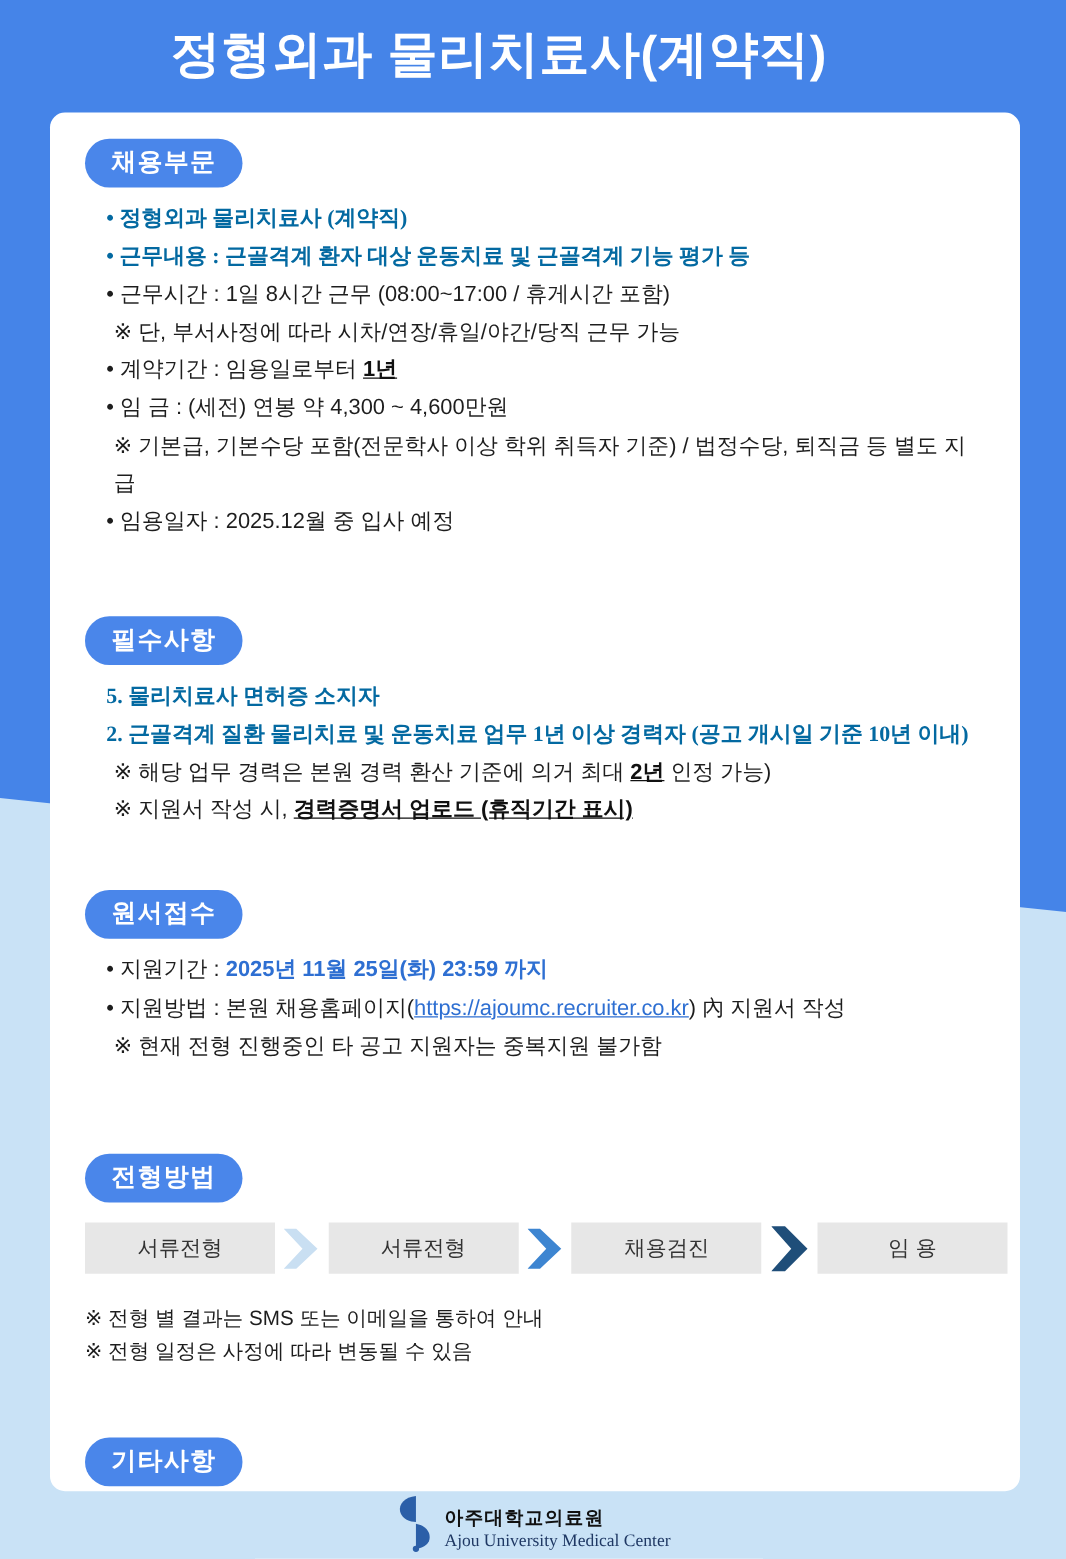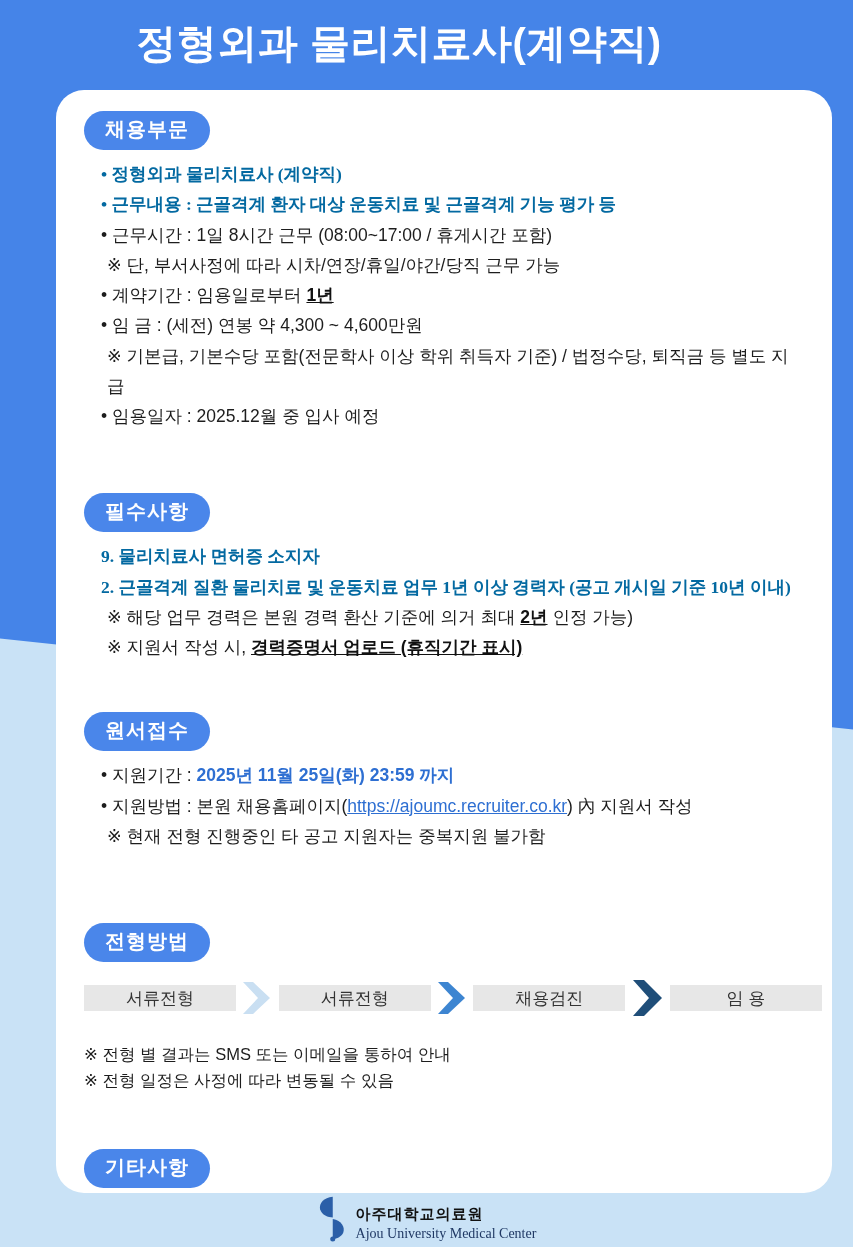--- a/index.html
+++ b/index.html
@@ -15,22 +15,22 @@
     position:absolute; left:0; top:0; width:853px; height:760px;
     background:#4584e8;
     clip-path:polygon(0 0, 100% 0, 100% 96%, 0 84%);
   }
   .page-title {
     position:absolute; top:16px; left:0; width:798px;
     text-align:center; font-size:40px; font-weight:bold; color:#ffffff;
     letter-spacing:0.5px;
   }
   .card {
-    position:absolute; left:56px; top:90px; width:776px; height:1103px;
-    background:#ffffff; border-radius:28px;
+    position:absolute; left:40px; top:90px; width:776px; height:1103px;
+    background:#ffffff; border-radius:12px;
     padding:21px 26px 0 28px; overflow:hidden;
   }
   .badge {
     display:inline-block; background:#4a86ea; color:#fff;
     font-size:20px; font-weight:bold; padding:5px 21px 7px;
     border-radius:20px; letter-spacing:1px;
   }
   .sec-body { margin:9px 0 0 17px; }
   .line { font-size:17.5px; line-height:1.73; color:#1d1d1d; }
   .line.blue { color:#0369a1; font-weight:bold;font-family:Liberation Serif, serif; }
@@ -38,21 +38,21 @@
   .em-u { font-weight:bold; text-decoration:underline; color:#111; }
   .blue-strong { color:#2e6fd2; font-weight:bold; }
   .link { color:#2e6fd2; text-decoration:underline; cursor:pointer; }
   .sec { margin-bottom:0; }
   .sec-recruit { margin-bottom:62px; }
   .sec-required { margin-bottom:50px; }
   .sec-apply { margin-bottom:72px; }
   .sec-process { margin-bottom:56px; }
   .flow { margin-top:16px; width:738px; display:flex; align-items:center; justify-content:space-between; }
   .step {
-    width:152px; height:26px; background:#e7e7e7; color:#333;
+    width:152px; height:41px; background:#e7e7e7; color:#333;
     display:flex; align-items:center; justify-content:center; font-size:17px;
   }
   .chev { display:block; }
   .proc-notes { margin-top:24px; }
   .proc-notes .line { font-size:16.5px; line-height:1.55; }
   .etc-body { margin-top:13px; width:742px; }
   .etc-item { font-size:14.4px; line-height:1.44; padding-left:15px; text-indent:-15px; }
   .footer {
     position:absolute; left:0; bottom:5px; width:853px;
     display:flex; align-items:flex-end; justify-content:center; gap:9px;
@@ -79,21 +79,21 @@
       <div class="line"><span>• 계약기간 : 임용일로부터 </span><span class="em-u">1년</span></div>
       <div class="line">• 임 금 : (세전) 연봉 약 4,300 ~ 4,600만원</div>
       <div class="line rem">※ 기본급, 기본수당 포함(전문학사 이상 학위 취득자 기준) / 법정수당, 퇴직금 등 별도 지급</div>
       <div class="line">• 임용일자 : 2025.12월 중 입사 예정</div>
     </div>
   </section>
 
   <section class="sec sec-required">
     <div class="badge">필수사항</div>
     <div class="sec-body">
-      <div class="line blue">9. 물리치료사 면허증 소지자</div>
+      <div class="line blue">5. 물리치료사 면허증 소지자</div>
       <div class="line blue">2. 근골격계 질환 물리치료 및 운동치료 업무 1년 이상 경력자 (공고 개시일 기준 10년 이내)</div>
       <div class="line rem"><span>※ 해당 업무 경력은 본원 경력 환산 기준에 의거 최대 </span><span class="em-u">2년</span><span> 인정 가능)</span></div>
       <div class="line rem"><span>※ 지원서 작성 시, </span><span class="em-u">경력증명서 업로드 (휴직기간 표시)</span></div>
     </div>
   </section>
 
   <section class="sec sec-apply">
     <div class="badge">원서접수</div>
     <div class="sec-body">
       <div class="line"><span>• 지원기간 : </span><span class="blue-strong">2025년 11월 25일(화) 23:59 까지</span></div>

